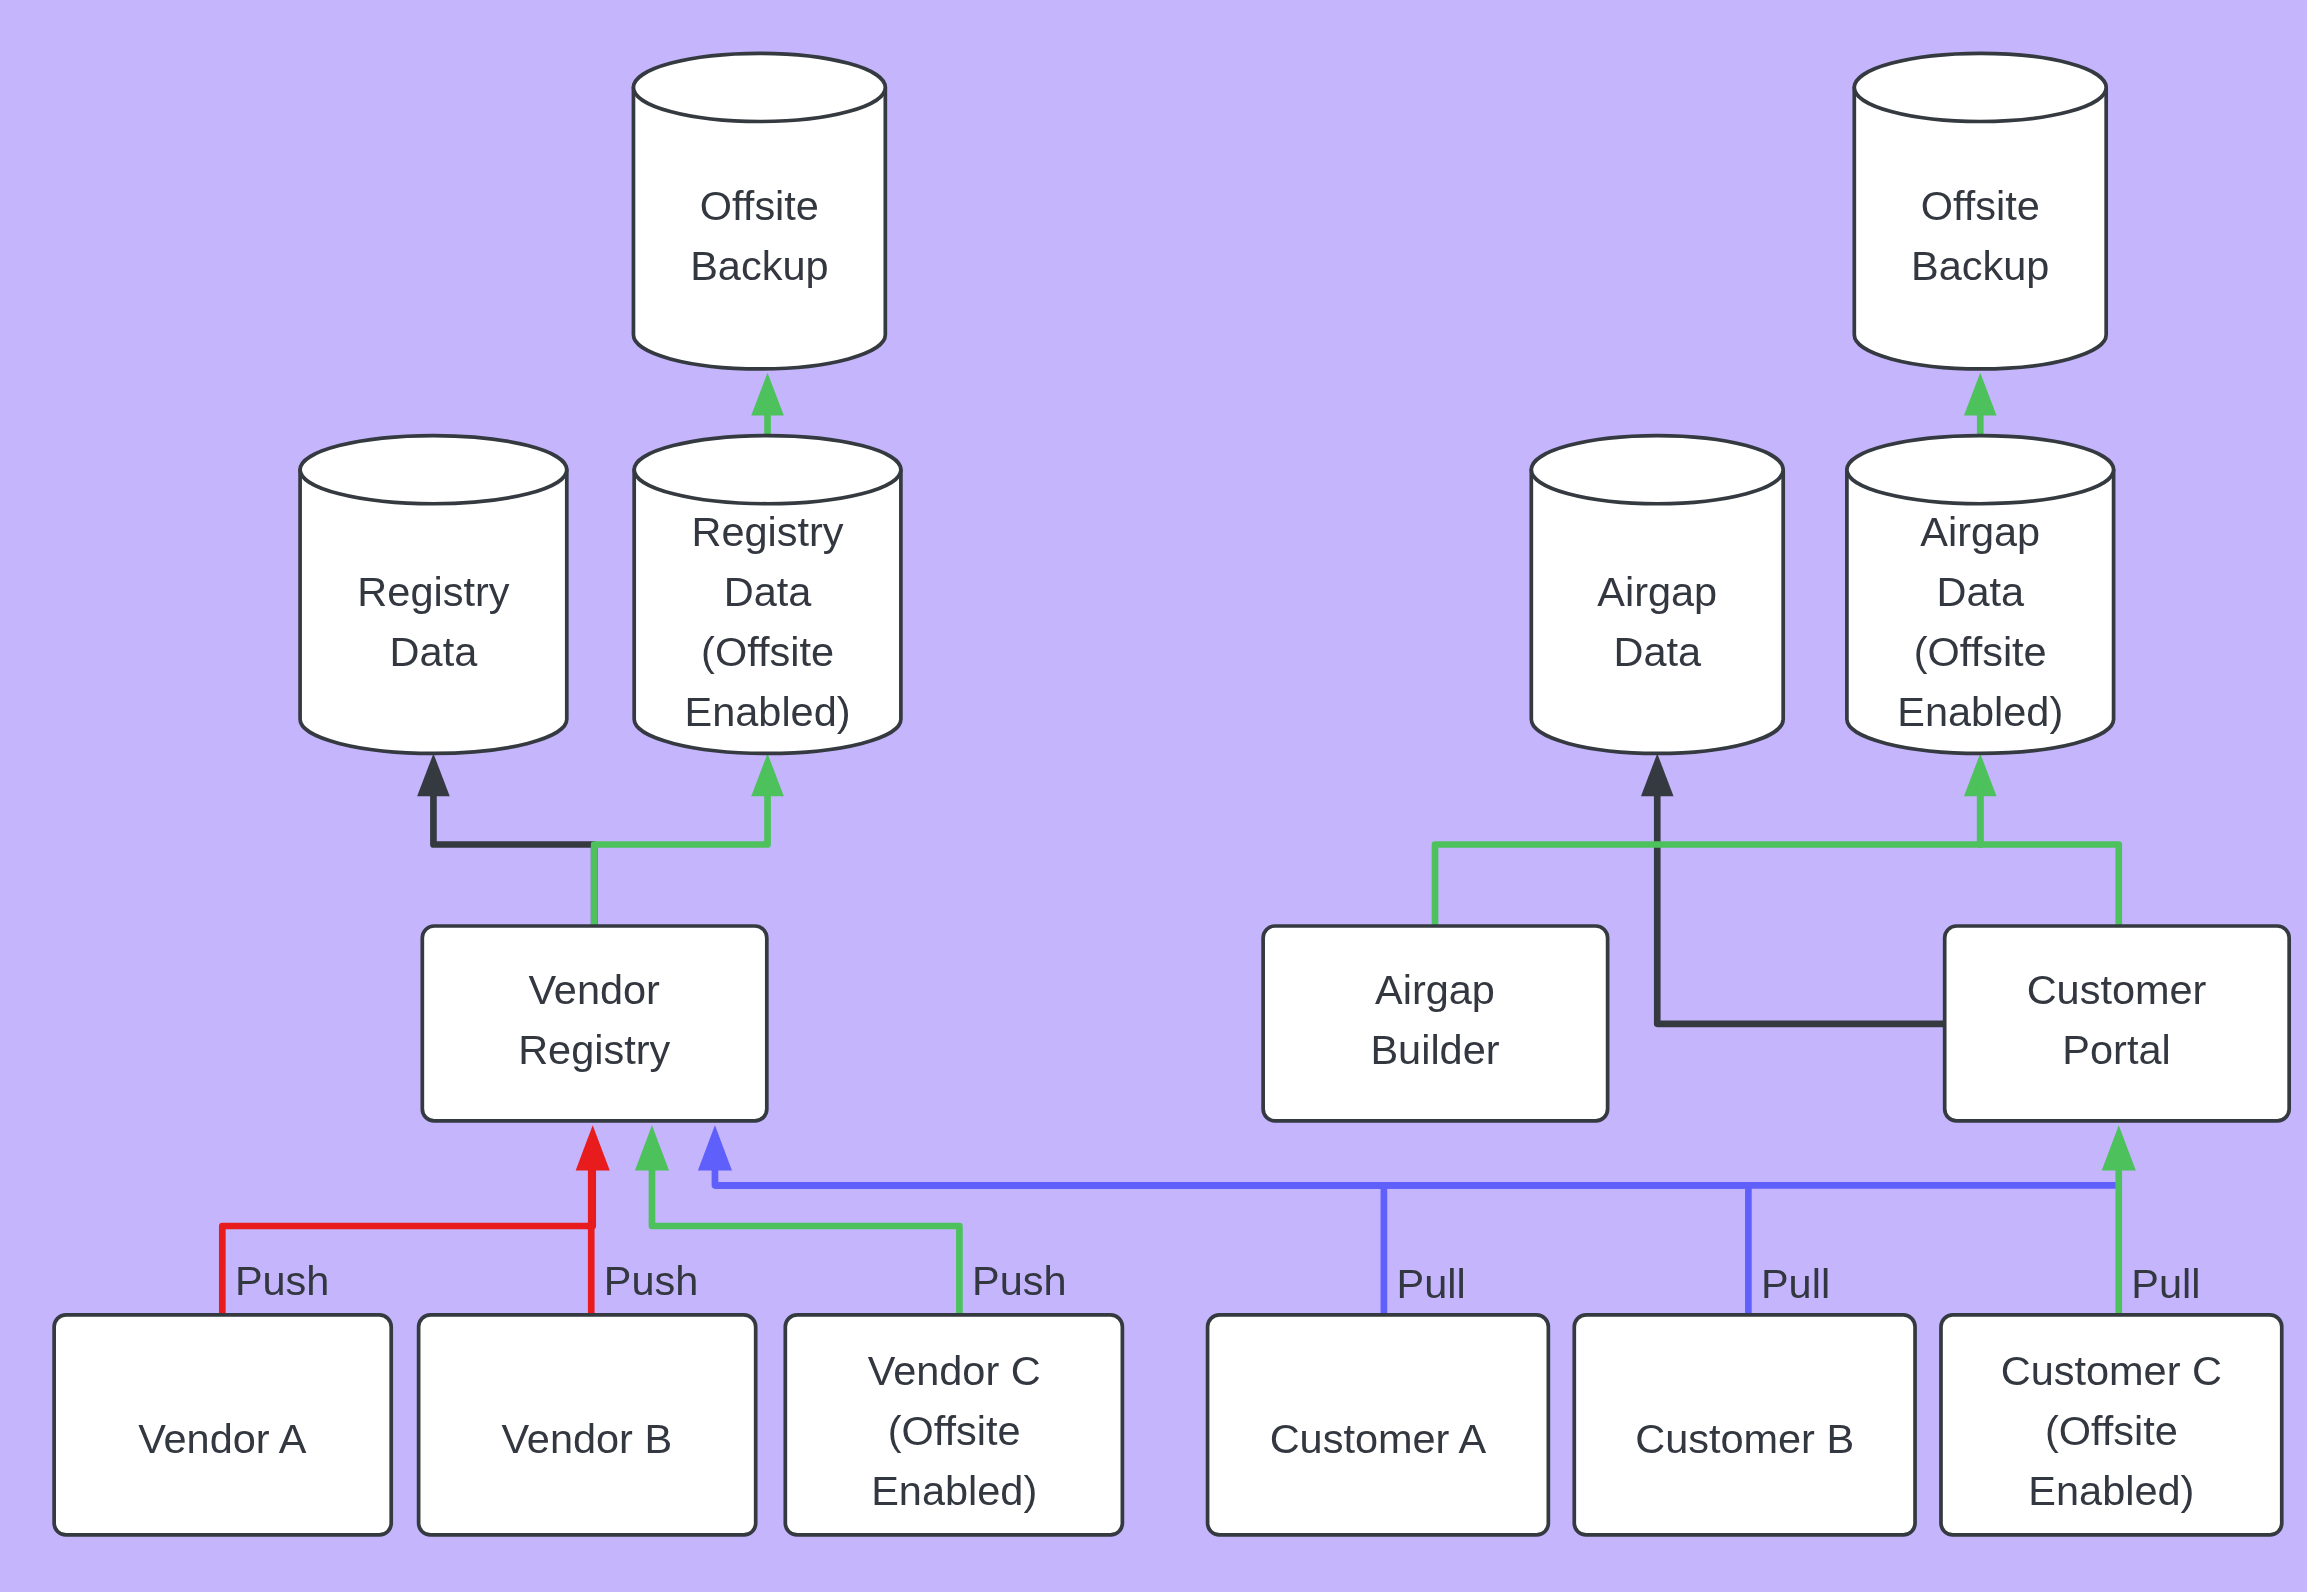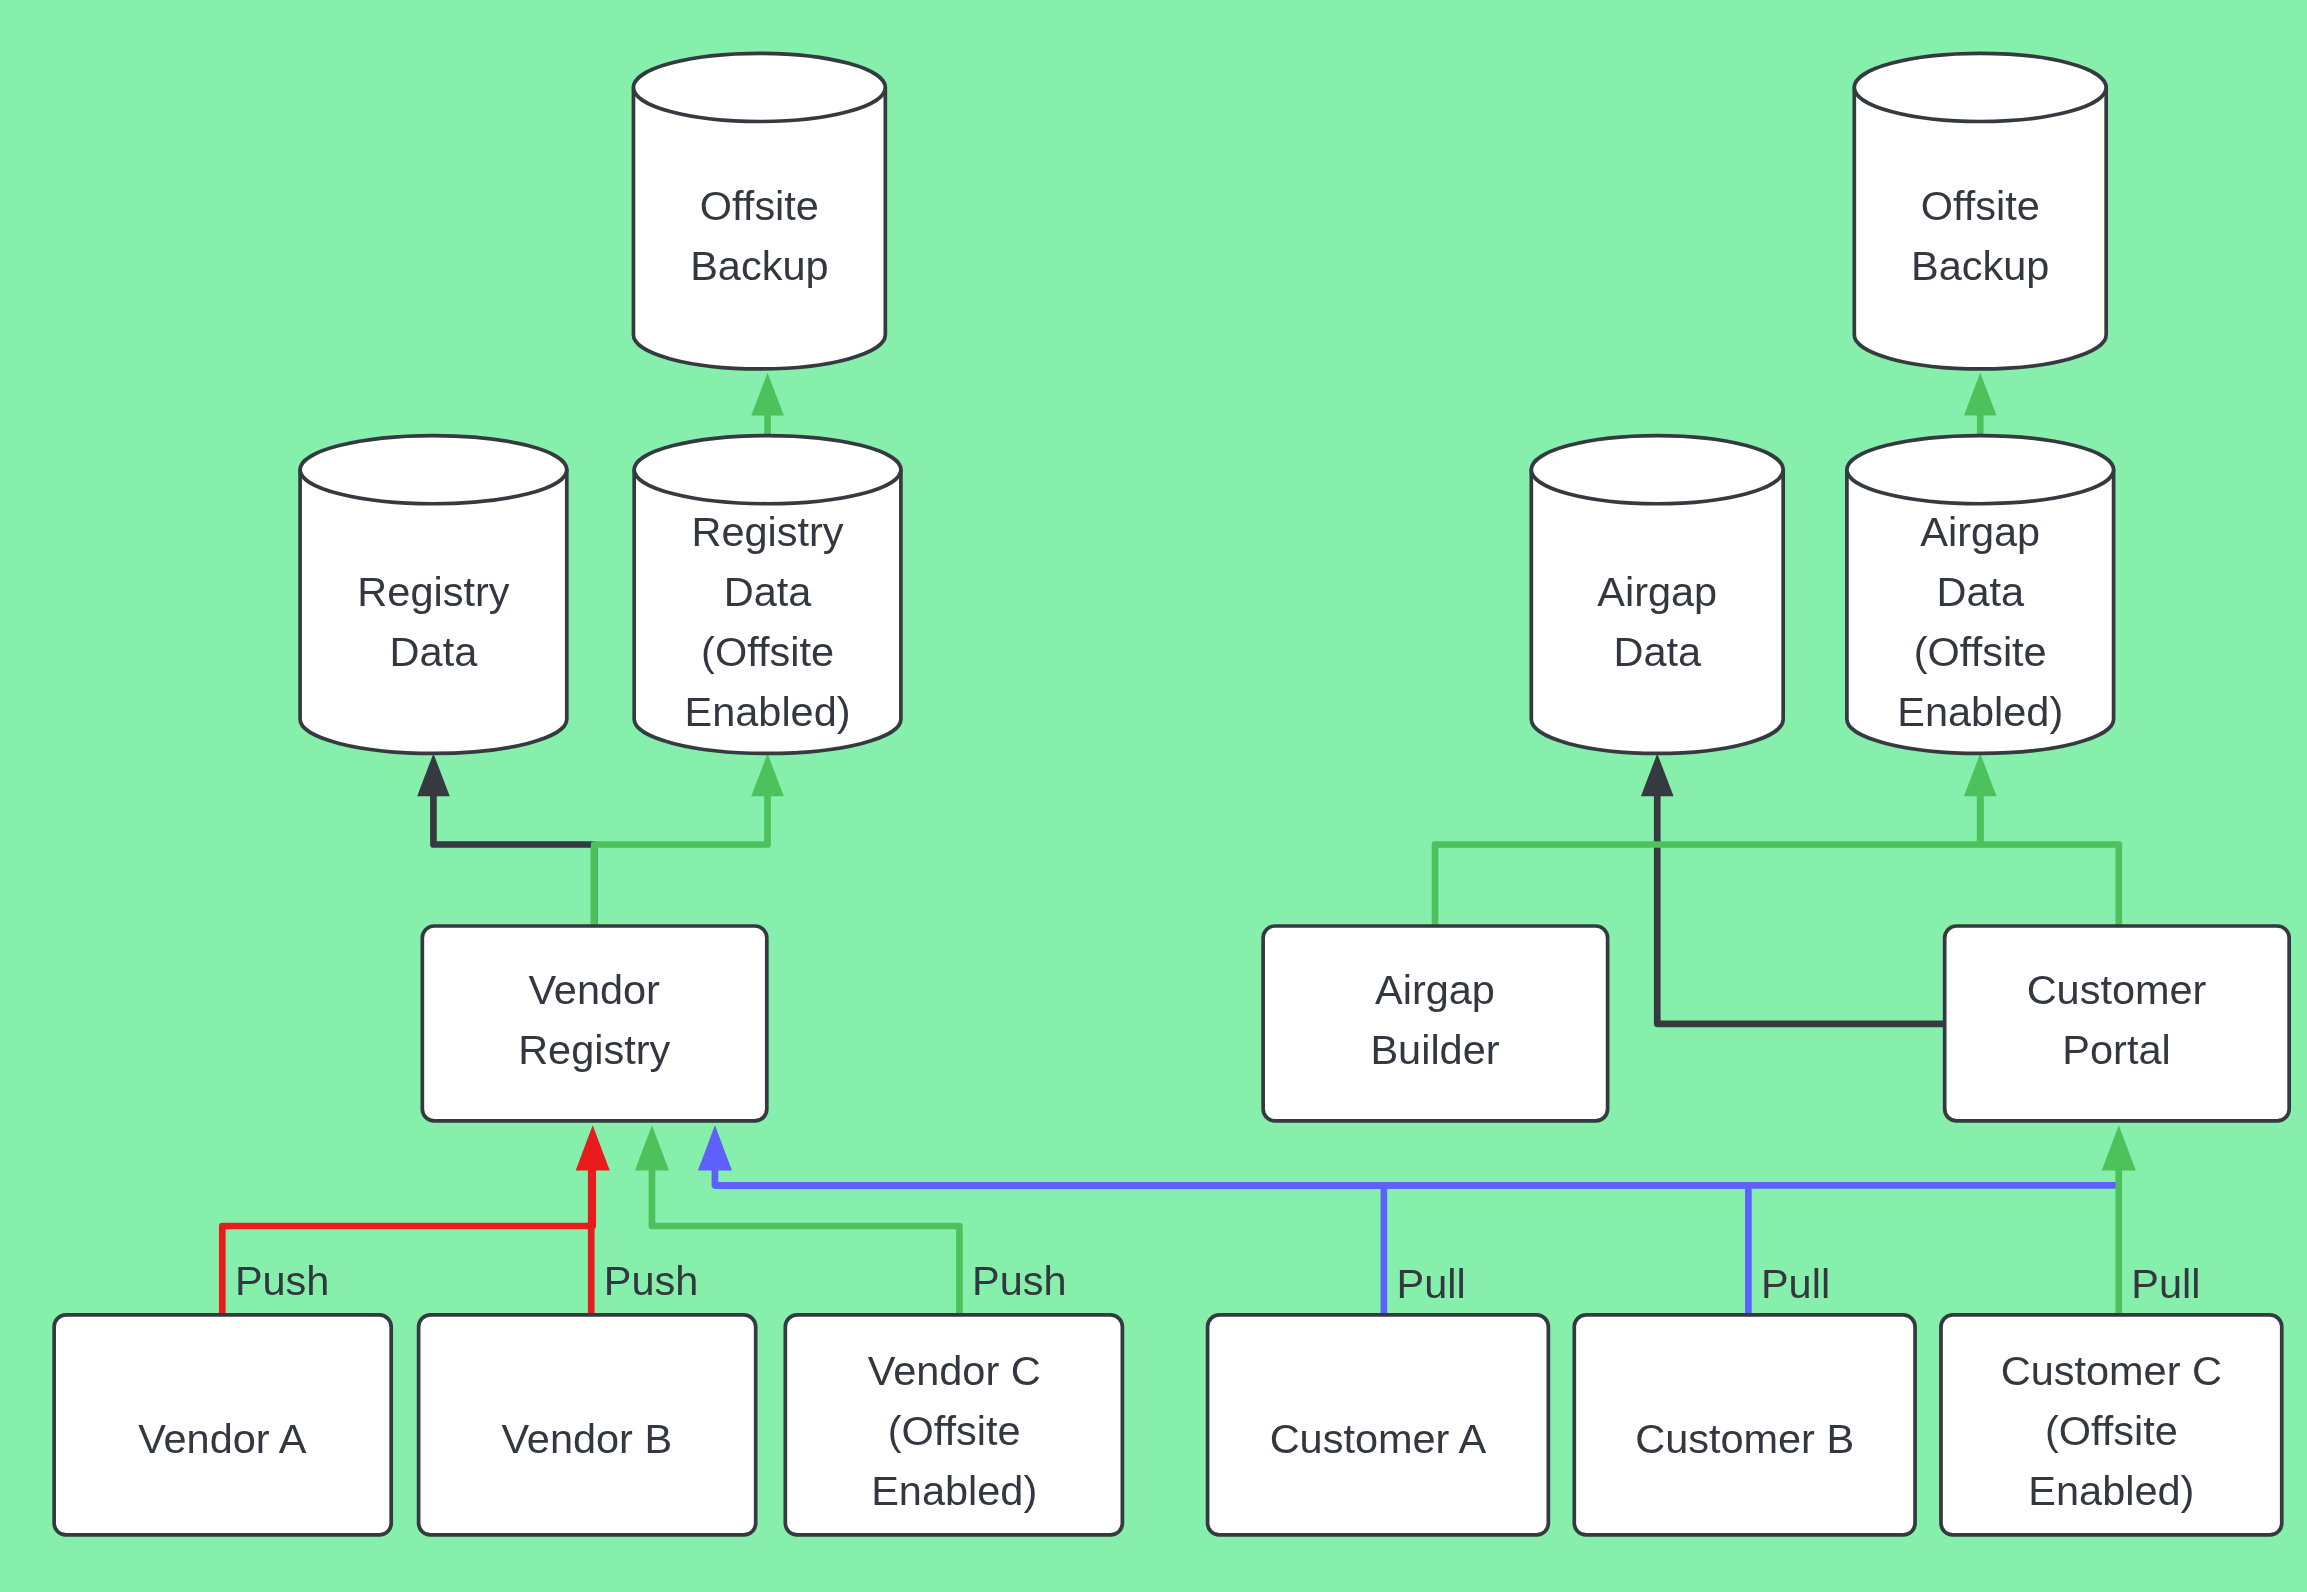--- a/index.html
+++ b/index.html
@@ -10,21 +10,21 @@
   body {
     width: 2307px;
     height: 1592px;
     font-family: "Liberation Sans", sans-serif;
     overflow: hidden;
   }
   #diagram-root {
     position: relative;
     width: 2307px;
     height: 1592px;
-    background: #86efac;
+    background: #c4b5fd;
   }
   svg#diagram-svg {
     position: absolute;
     top: 0;
     left: 0;
     width: 2307px;
     height: 1592px;
     display: block;
   }
   .node-shape {

